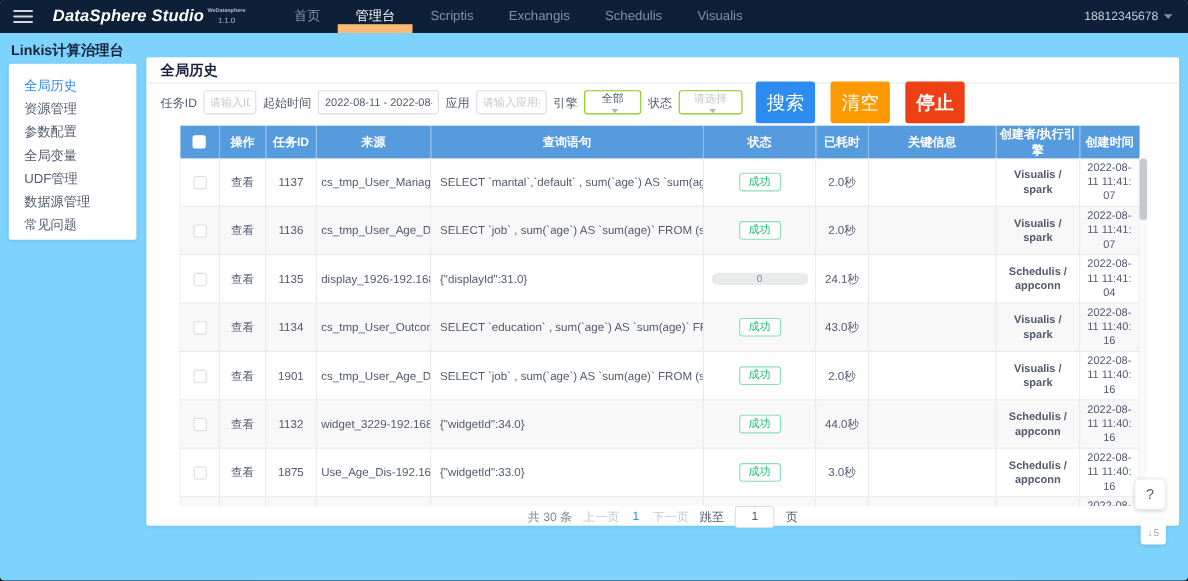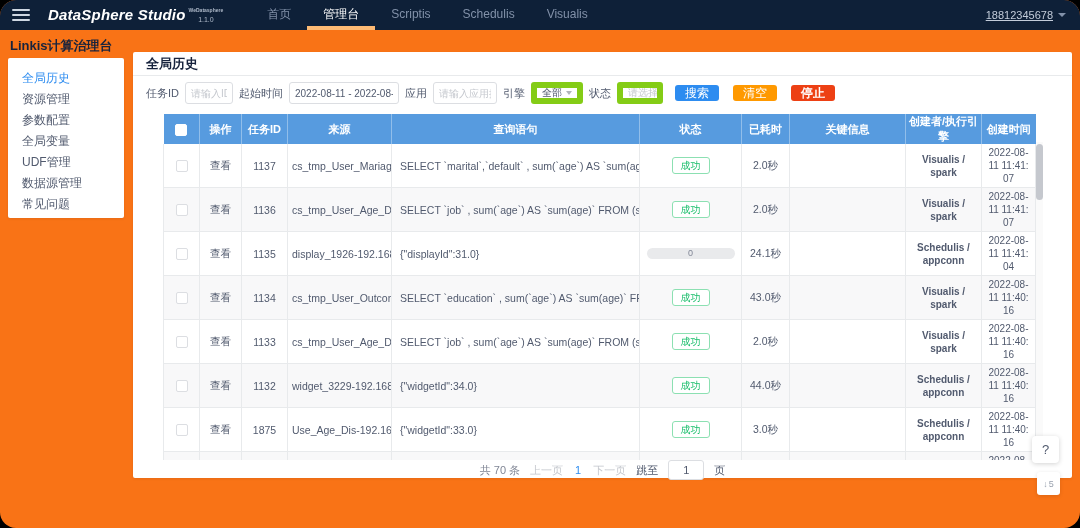--- a/index.html
+++ b/index.html
@@ -1,58 +1,58 @@
 <!DOCTYPE html>
 <html><head>
 <meta charset="utf-8">
 <style>
   html,body{margin:0;padding:0;background:#000;}
   *{box-sizing:border-box;}
-  .screen{position:relative;width:1080px;height:528px;background:#f97316;overflow:hidden;
-    border-radius:16px;font-family:"Liberation Sans","DejaVu Sans",sans-serif;color:#515a6e;}
+  .screen{position:relative;width:1080px;height:528px;background:#7dd3fc;overflow:hidden;
+    border-radius:4px;font-family:"Liberation Sans","DejaVu Sans",sans-serif;color:#515a6e;}
 
   
   .topbar{position:absolute;top:0;left:0;width:1080px;height:30px;background:#0e2038;
     display:flex;align-items:center;}
   .burger{width:18px;height:12px;margin-left:12px;display:flex;flex-direction:column;justify-content:space-between;cursor:pointer;}
   .burger i{display:block;height:2px;background:#cfd8e3;border-radius:1px;}
   .logoArea{display:flex;align-items:flex-start;margin-left:18px;height:30px;padding-top:5px;}
   .logoTxt{color:#fff;font-weight:bold;font-style:italic;font-size:15px;letter-spacing:.2px;line-height:20px;}
   .logoSup{margin-left:3px;display:flex;flex-direction:column;align-items:center;line-height:6px;padding-top:2px;}
   .logoSup .sup{font-size:5px;color:#aeb9c9;font-weight:bold;}
   .logoSup .ver{font-size:7px;color:#aeb9c9;margin-top:4px;}
   .topnav{display:flex;align-items:center;height:30px;margin-left:28px;gap:0;}
   .navItem{height:30px;line-height:28px;padding:0 16px;font-size:12px;color:#8291a9;cursor:pointer;}
-  .navItem.active{color:#fff;border-bottom:4px solid #fdba74;}
-  .topUser{margin-left:auto;margin-right:14px;font-size:11px;color:#c3ccda;display:flex;align-items:center;gap:5px;cursor:pointer;text-decoration:underline;}
+  .navItem.active{color:#fff;border-bottom:8px solid #fdba74;}
+  .topUser{margin-left:auto;margin-right:14px;font-size:11px;color:#c3ccda;display:flex;align-items:center;gap:5px;cursor:pointer;}
   .carets{width:0;height:0;border-left:4px solid transparent;border-right:4px solid transparent;border-top:4px solid #8291a9;}
 
   
   .sideTitle{position:absolute;left:10px;top:37px;font-size:13px;font-weight:bold;color:#17233d;}
   .sideCard{position:absolute;left:8px;top:58px;width:116px;height:160px;background:#fff;
     box-shadow:0 1px 3px rgba(0,0,0,.08);border-radius:2px;padding:10px 0 0 14px;}
   .sideItem{font-size:12px;color:#515a6e;height:21px;line-height:21px;cursor:pointer;}
   .sideItem.active{color:#2d8cf0;}
 
   
   .mainCard{position:absolute;left:133px;top:52px;width:939px;height:426px;background:#fff;
     box-shadow:0 1px 3px rgba(0,0,0,.08);border-radius:2px;}
   .mainTitle{height:24px;line-height:24px;padding-left:13px;font-size:13px;font-weight:bold;color:#17233d;
     border-bottom:1px solid #e8eaec;}
   .filters{display:flex;align-items:center;height:34px;padding-left:13px;font-size:11px;gap:6px;}
   .fLabel{color:#515a6e;white-space:nowrap;}
   .inp{height:22px;border:1px solid #dcdee2;border-radius:3px;background:#fff;font-size:10px;
     color:#515a6e;padding:0 5px;outline:none;font-family:inherit;overflow:hidden;white-space:nowrap;}
   .inp::placeholder{color:#c5c8ce;}
-  .sel{height:22px;border:6px solid #84cc16;border-radius:3px;background:#fff;font-size:10px;
-    display:flex;align-items:center;justify-content:space-between;padding:0 5px;cursor:pointer;white-space:nowrap;overflow:hidden;}
+  .sel{height:22px;border:1px solid #84cc16;border-radius:3px;background:#fff;font-size:10px;
+    display:flex;align-items:center;justify-content:space-between;padding:0 5px;cursor:pointer;white-space:nowrap;overflow:hidden;flex-direction:column;}
   .sel .ph{color:#c5c8ce;}
   .sel .val{color:#515a6e;}
   .caret{width:0;height:0;border-left:3.5px solid transparent;border-right:3.5px solid transparent;border-top:4px solid #b0b4bb;margin-left:4px;flex:none;}
-  .btn{height:16px;border:none;border-radius:3px;color:#fff;font-size:12px;padding:0 10px;cursor:pointer;font-family:inherit;}
+  .btn{height:38px;border:none;border-radius:3px;color:#fff;font-size:17px;padding:0 10px;cursor:pointer;font-family:inherit;}
   .btn.search{background:#2d8cf0;margin-left:6px;}
   .btn.clear{background:#ff9900;margin-left:8px;}
   .btn.stop{background:#ed4014;margin-left:8px;font-weight:bold;}
 
   
   .tableWrap{position:absolute;left:30px;top:62px;width:880px;height:346px;overflow:hidden;}
   table{border-collapse:collapse;table-layout:fixed;width:872px;}
   th{background:#579bdf;color:#fff;font-size:11px;font-weight:bold;height:28px;
     border-right:1px solid rgba(255,255,255,.35);padding:0 2px;text-align:center;}
   th:last-child{border-right:none;}
@@ -106,20 +106,21 @@
       <span class="logoTxt">DataSphere Studio</span>
       <span class="logoSup">
         <span class="sup">WeDatasphere</span>
         <span class="ver">1.1.0</span>
       </span>
     </div>
     <div class="topnav">
         <div class="navItem">首页</div>
         <div class="navItem active">管理台</div>
         <div class="navItem">Scriptis</div>
+        <div class="navItem">Exchangis</div>
         <div class="navItem">Schedulis</div>
         <div class="navItem">Visualis</div>
       </div>
     <div class="topUser">
       <span>18812345678</span>
       <span class="carets"></span>
     </div>
   </div>
 
   <div class="sideTitle">Linkis计算治理台</div>
@@ -142,21 +143,21 @@
       <span class="fLabel">起始时间</span>
       <input class="inp" style="width: 110px;" value="2022-08-11 - 2022-08-1">
       <span class="fLabel">应用</span>
       <input class="inp" style="width: 64px;" placeholder="请输入应用搜索">
       <span class="fLabel">引擎</span>
       <div class="sel" style="width:52px">
         <span class="val">全部</span>
         <span class="caret"></span>
       </div>
       <span class="fLabel">状态</span>
-      <div class="sel" style="width:46px">
+      <div class="sel" style="width:58px">
         <span class="ph">请选择</span>
         <span class="caret"></span>
       </div>
       <button class="btn search">搜索</button>
       <button class="btn clear">清空</button>
       <button class="btn stop">停止</button>
     </div>
 
     <div class="tableWrap">
       <table>
@@ -236,21 +237,21 @@
               <td class="qcell">SELECT `education` , sum(`age`) AS `sum(age)` FROM (select * fro...</td>
               <td><span class="badge">成功</span></td>
               <td>43.0秒</td>
               <td></td>
               <td class="creator">Visualis / spark</td>
               <td class="created">2022-08-11 11:40:16</td>
             </tr>
             <tr>
               <td><span class="cb"></span></td>
               <td><span class="viewLink">查看</span></td>
-              <td>1133</td>
+              <td>1901</td>
               <td class="scell">cs_tmp_User_Age_Distri...</td>
               <td class="qcell">SELECT `job` , sum(`age`) AS `sum(age)` FROM (select * from cs_t...</td>
               <td><span class="badge">成功</span></td>
               <td>2.0秒</td>
               <td></td>
               <td class="creator">Visualis / spark</td>
               <td class="created">2022-08-11 11:40:16</td>
             </tr>
             <tr class="stripe">
               <td><span class="cb"></span></td>
@@ -289,21 +290,21 @@
               <td class="created">2022-08-11 11:40:15</td>
             </tr>
           </tbody>
       </table>
       <div class="vscroll">
         <div class="vthumb"></div>
       </div>
     </div>
 
     <div class="pager">
-      <span class="pgTotal">共 70 条</span>
+      <span class="pgTotal">共 30 条</span>
       <span class="pgBtn">上一页</span>
       <span class="pgCur">1</span>
       <span class="pgBtn">下一页</span>
       <span>跳至</span>
       <input class="jumpInp" value="1" style="">
       <span>页</span>
     </div>
   </div>
 
   <div class="helpBtn">

